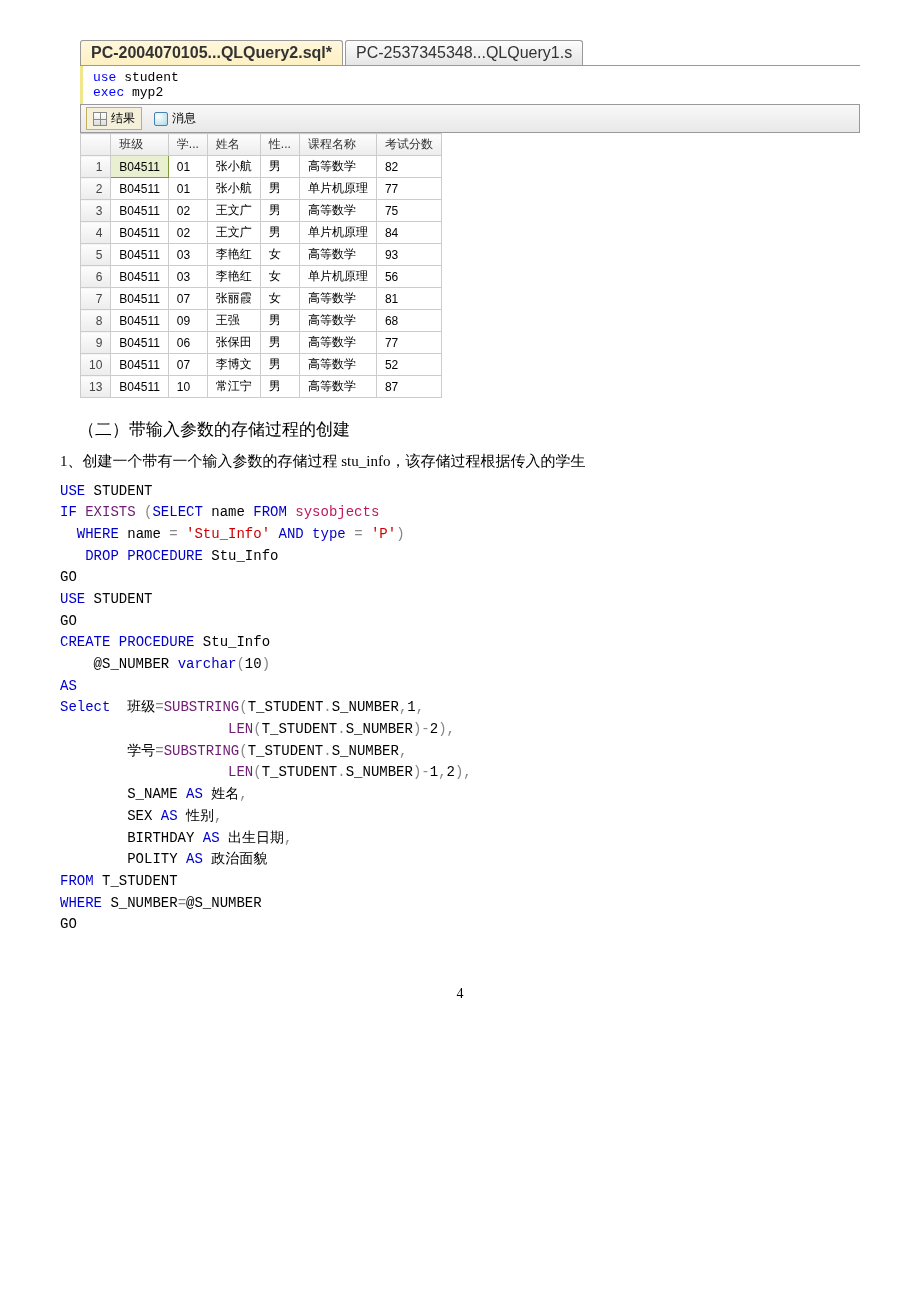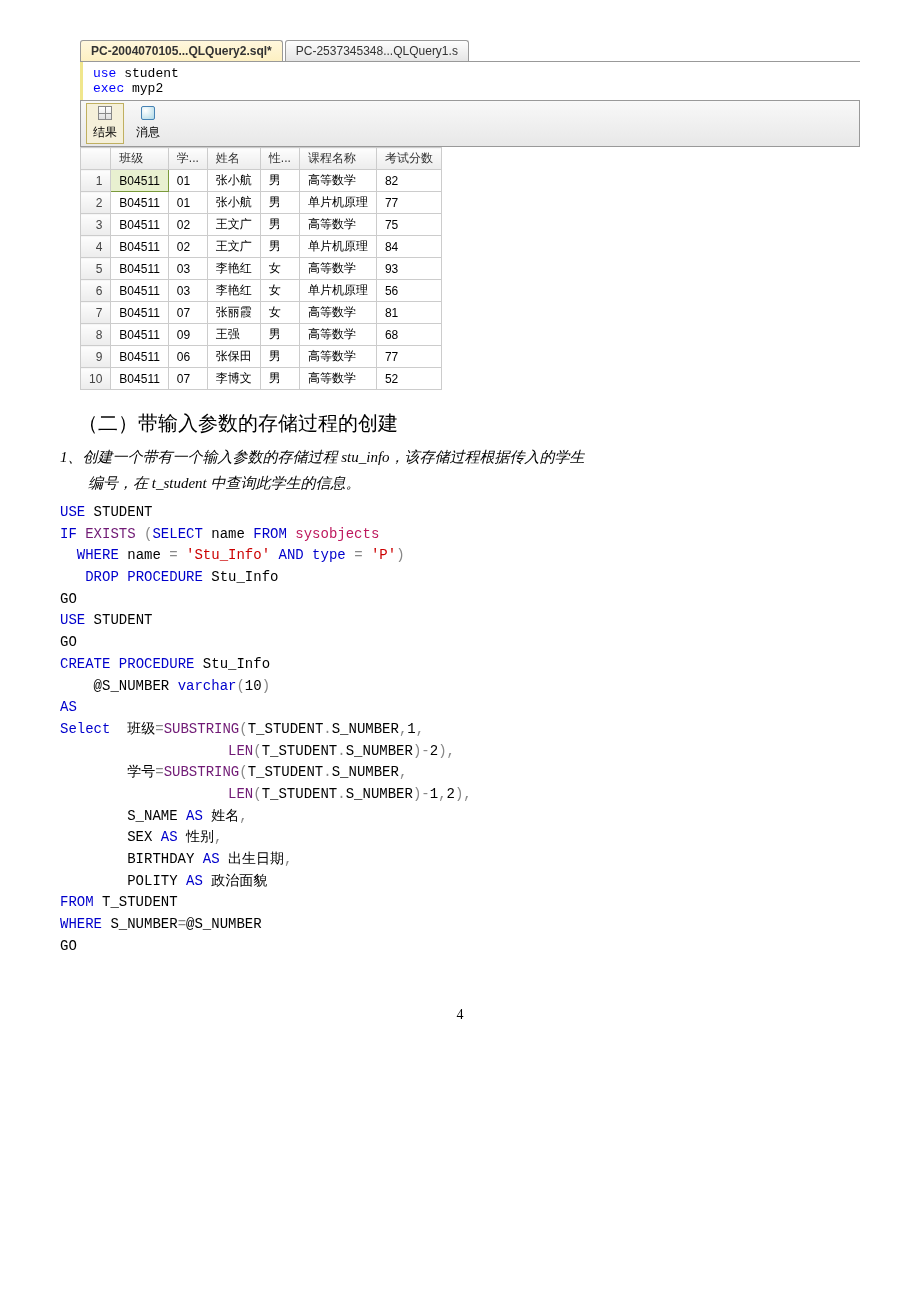--- a/index.html
+++ b/index.html
@@ -12,21 +12,21 @@
       width: 920px;
     }
     .editor-container {
       margin-left: 20px;
       margin-bottom: 20px;
     }
     .tab-bar {
       display: flex;
       border-bottom: 1px solid #999;
       font-family: Tahoma, sans-serif;
-      font-size: 12px;
+      font-size: 16px;
     }
     .tab {
       padding: 3px 10px;
       border: 1px solid #999;
       border-bottom: none;
       background: linear-gradient(#fdfdfd, #e5e5e5);
       color: #333;
       border-radius: 3px 3px 0 0;
       margin-right: 2px;
       white-space: nowrap;
@@ -52,21 +52,20 @@
       font-family: Tahoma, sans-serif;
       font-size: 12px;
       padding: 2px 5px;
       gap: 6px;
     }
     .results-bar .tab-like {
       display: flex;
       align-items: center;
       gap: 4px;
       padding: 2px 6px;
-      flex-direction: column;
     }
     .results-bar .tab-like.active {
       background: #f5f0da;
       border: 1px solid #c0b060;
     }
     .grid-icon {
       width: 14px; height: 14px;
       display: inline-block;
       background: linear-gradient(#fff, #ddd);
       border: 1px solid #888;
@@ -108,28 +107,27 @@
       background: linear-gradient(#fdfdfd, #ececec);
       color: #444;
       text-align: right;
       min-width: 24px;
     }
     table.results td.selected {
       background: #e8f0d0;
       border: 1px solid #7a9a3a;
     }
     .section-title {
-      font-size: 20px;
+      font-size: 17px;
       margin: 12px 0 8px 18px;
     }
     .paragraph {
       font-size: 15px;
       margin: 6px 0 6px 0;
       line-height: 1.7;
-      font-style: italic;
     }
     .paragraph .indent2 {
       margin-left: 28px;
       display: block;
     }
     .sql-block {
       font-family: "Courier New", monospace;
       font-size: 14px;
       line-height: 1.55;
       margin-left: 0px;
@@ -266,26 +264,34 @@
         </tr>
         <tr>
           <td class="row-header">10</td>
           <td>B04511</td>
           <td>07</td>
           <td>李博文</td>
           <td>男</td>
           <td>高等数学</td>
           <td>52</td>
         </tr>
+        <tr>
+          <td class="row-header">13</td>
+          <td>B04511</td>
+          <td>10</td>
+          <td>常江宁</td>
+          <td>男</td>
+          <td>高等数学</td>
+          <td>87</td>
+        </tr>
       </tbody>
   </table>
 </div>
 
 <div class="section-title">（二）带输入参数的存储过程的创建</div>
 
 <div class="paragraph">
   <span>1、创建一个带有一个输入参数的存储过程 stu_info，该存储过程根据传入的学生</span>
-  <span class="indent2">编号，在 t_student 中查询此学生的信息。</span>
 </div>
 
 <div class="sql-block" id="sql-block"><div><span class="kw">USE</span><span class="plain"> STUDENT</span></div><div><span class="kw">IF</span><span class="plain"> </span><span class="func">EXISTS</span><span class="plain"> </span><span class="gray">(</span><span class="kw">SELECT</span><span class="plain"> name </span><span class="kw">FROM</span><span class="plain"> </span><span class="sys">sysobjects</span></div><div><span class="plain">  </span><span class="kw">WHERE</span><span class="plain"> name </span><span class="gray">=</span><span class="plain"> </span><span class="str">'Stu_Info'</span><span class="plain"> </span><span class="kw">AND</span><span class="plain"> </span><span class="kw">type</span><span class="plain"> </span><span class="gray">=</span><span class="plain"> </span><span class="str">'P'</span><span class="gray">)</span></div><div><span class="plain">   </span><span class="kw">DROP</span><span class="plain"> </span><span class="kw">PROCEDURE</span><span class="plain"> Stu_Info</span></div><div><span class="plain">GO</span></div><div><span class="kw">USE</span><span class="plain"> STUDENT</span></div><div><span class="plain">GO</span></div><div><span class="kw">CREATE</span><span class="plain"> </span><span class="kw">PROCEDURE</span><span class="plain"> Stu_Info</span></div><div><span class="plain">    @S_NUMBER </span><span class="kw">varchar</span><span class="gray">(</span><span class="plain">10</span><span class="gray">)</span></div><div><span class="kw">AS</span></div><div><span class="kw">Select</span><span class="plain">  班级</span><span class="gray">=</span><span class="func">SUBSTRING</span><span class="gray">(</span><span class="plain">T_STUDENT</span><span class="gray">.</span><span class="plain">S_NUMBER</span><span class="gray">,</span><span class="plain">1</span><span class="gray">,</span></div><div><span class="plain">                    </span><span class="func">LEN</span><span class="gray">(</span><span class="plain">T_STUDENT</span><span class="gray">.</span><span class="plain">S_NUMBER</span><span class="gray">)-</span><span class="plain">2</span><span class="gray">),</span></div><div><span class="plain">        学号</span><span class="gray">=</span><span class="func">SUBSTRING</span><span class="gray">(</span><span class="plain">T_STUDENT</span><span class="gray">.</span><span class="plain">S_NUMBER</span><span class="gray">,</span></div><div><span class="plain">                    </span><span class="func">LEN</span><span class="gray">(</span><span class="plain">T_STUDENT</span><span class="gray">.</span><span class="plain">S_NUMBER</span><span class="gray">)-</span><span class="plain">1</span><span class="gray">,</span><span class="plain">2</span><span class="gray">),</span></div><div><span class="plain">        S_NAME </span><span class="kw">AS</span><span class="plain"> 姓名</span><span class="gray">,</span></div><div><span class="plain">        SEX </span><span class="kw">AS</span><span class="plain"> 性别</span><span class="gray">,</span></div><div><span class="plain">        BIRTHDAY </span><span class="kw">AS</span><span class="plain"> 出生日期</span><span class="gray">,</span></div><div><span class="plain">        POLITY </span><span class="kw">AS</span><span class="plain"> 政治面貌</span></div><div><span class="kw">FROM</span><span class="plain"> T_STUDENT</span></div><div><span class="kw">WHERE</span><span class="plain"> S_NUMBER</span><span class="gray">=</span><span class="plain">@S_NUMBER</span></div><div><span class="plain">GO</span></div></div>
 
 <div class="page-num">4</div>
 
 </body></html>

